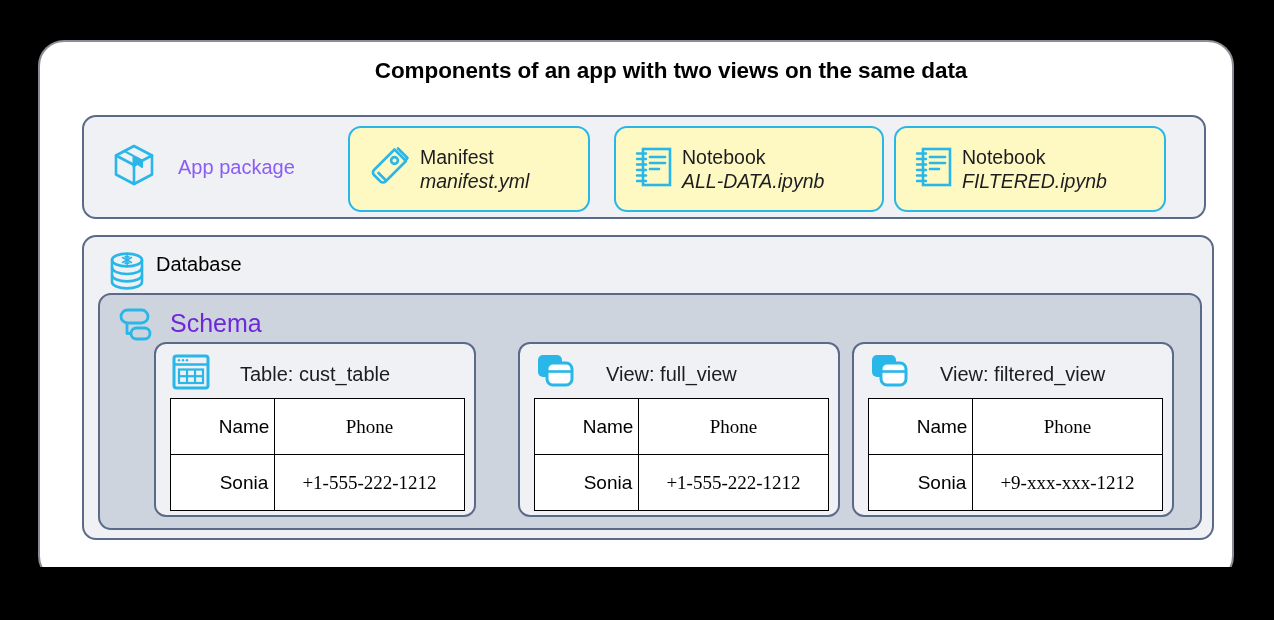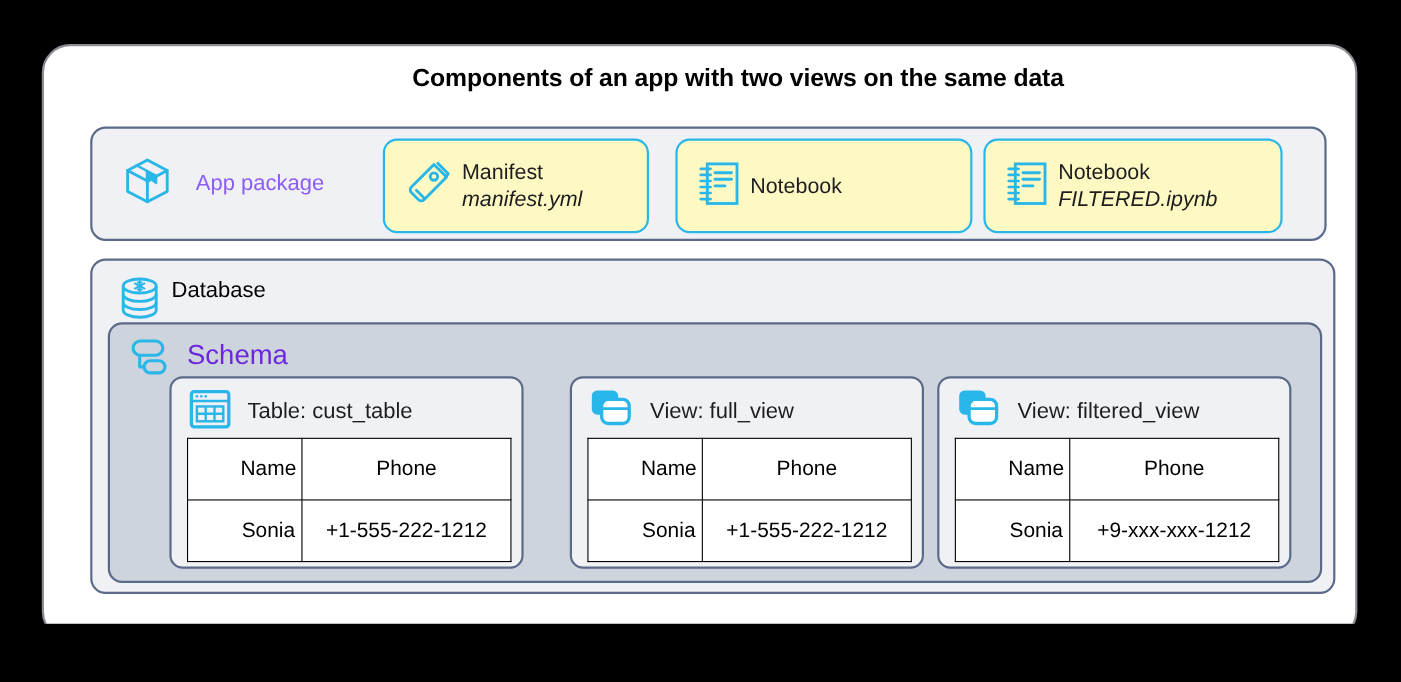--- a/index.html
+++ b/index.html
@@ -126,21 +126,21 @@
     border-radius: 12px;
   }
   .entity-head {
     position: absolute;
     left: 14px; top: 8px;
     display: flex;
     align-items: center;
     height: 44px;
   }
   .entity-title {
-    margin-left: 13px;
+    margin-left: 28px;
     font-size: 20px;
     color: #1d1d1f;
     white-space: nowrap;
   }
 
   .ent-table  { left: 54px;  width: 322px; }
   .ent-full   { left: 418px; width: 322px; }
   .ent-filt   { left: 752px; width: 322px; }
 
   
@@ -155,21 +155,21 @@
   table.data td {
     border: 1.8px solid #000000;
     text-align: center;
     font-size: 19px;
     color: #000000;
     height: 56px;
     padding: 0 2px;
     white-space: nowrap;
   }
   table.data td.col-name  { width: 104px; padding-left: 45px; }
-  table.data td.col-phone { width: 190px; }
+  table.data td.col-phone { width: 190px; font-family: Liberation Serif, serif; }
 
   
   .icon { display: block; flex: 0 0 auto; }
 </style>
 </head>
 <body>
 
 <div id="stage">
   <div class="outer-card">
 
@@ -221,20 +221,21 @@
             </g>
             <g stroke="#29b6e8" stroke-width="2.6" stroke-linecap="round">
               <line x1="20" y1="15" x2="35" y2="15"></line>
               <line x1="20" y1="21" x2="35" y2="21"></line>
               <line x1="20" y1="27" x2="29" y2="27"></line>
             </g>
           </svg>
         </span>
         <div class="chip-text">
           <span>Notebook</span>
+          <span class="sub">ALL-DATA.ipynb</span>
         </div>
       </div>
 
       <div class="chip chip-nb2">
         <span class="icon" style="margin-left:14px;">
           <svg width="46" height="50" viewBox="0 0 46 50">
             <rect x="13" y="7" width="27" height="36" fill="none" stroke="#29b6e8" stroke-width="2.6"></rect>
             <g stroke="#29b6e8" stroke-width="2.4" stroke-linecap="round">
               <line x1="7" y1="11.5" x2="16" y2="11.5"></line>
               <line x1="7" y1="17" x2="16" y2="17"></line>

